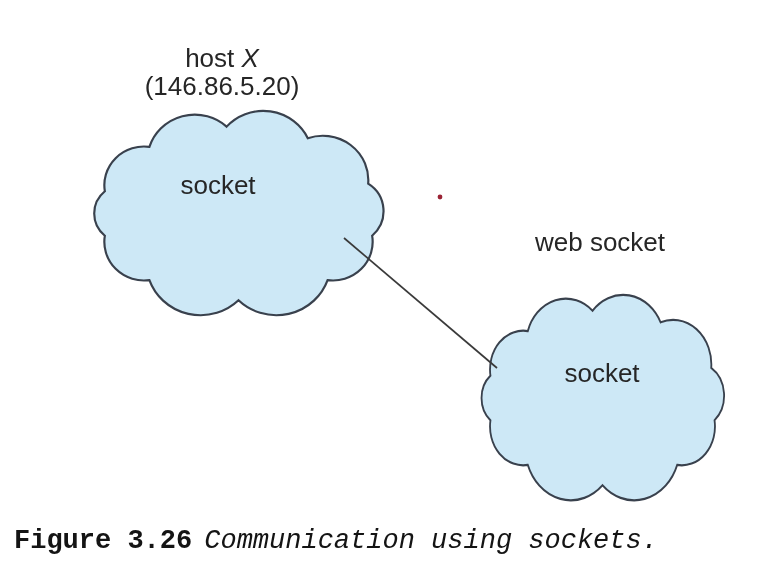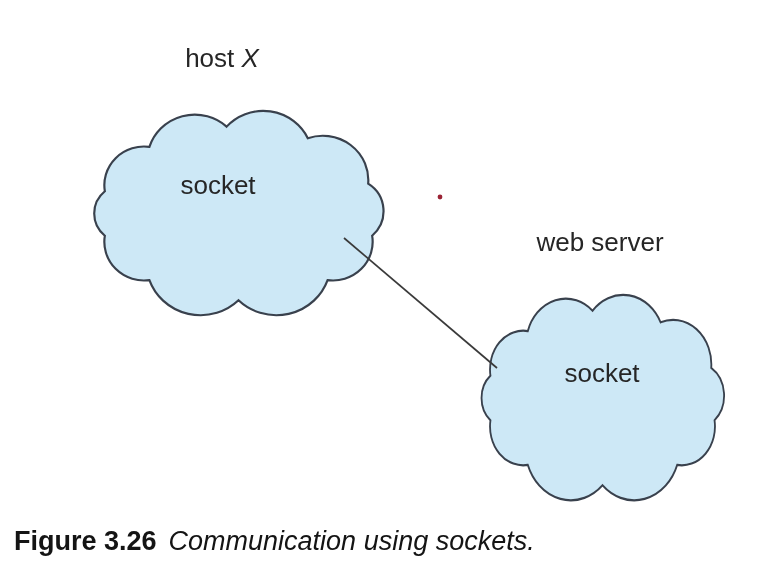--- a/index.html
+++ b/index.html
@@ -28,21 +28,21 @@
     font-size:26px;
     line-height:27px;
     white-space:nowrap;
     color:var(--text);
   }
   .label-block.outside{line-height:28px;}
   .emph{font-style:italic;}
   .caption{
     position:absolute;
     left:14px;top:524px;
-    font-family:Liberation Sans, sans-serif;
+    font-family:Liberation Mono, monospace;
     font-size:27px;
     line-height:34px;
     white-space:nowrap;
     color:#141414;
   }
   .caption .cap-label{font-weight:bold;margin-right:12px;}
   .caption .cap-text{font-style:italic;}
 </style>
 </head>
 <body>
@@ -61,28 +61,29 @@
 
     <use href="#cloudShape" transform="translate(478,301) scale(0.83,0.97)" fill="var(--cloud-fill)" stroke="var(--cloud-stroke)" stroke-width="2.2" vector-effect="non-scaling-stroke"></use>
 
     <line x1="344" y1="238" x2="497" y2="368" stroke="var(--line)" stroke-width="1.7"></line>
 
     <circle cx="440" cy="197" r="2.4" fill="var(--dot)"></circle>
   </svg>
 
   <div class="label-block outside" style="left:222px;top:44px;">
     <div><span>host</span> <span class="emph">X</span></div>
+    <div>(146.86.5.20)</div>
   </div>
 
   <div class="label-block" style="left:218px;top:172px;">
     <div>socket</div>
   </div>
 
   <div class="label-block outside" style="left:600px;top:228px;">
-    <div>web server</div>
+    <div>web socket</div>
   </div>
 
   <div class="label-block" style="left:602px;top:360px;">
     <div>socket</div>
   </div>
 
   <div class="caption">
     <span class="cap-label">Figure 3.26</span><span class="cap-text">Communication using sockets.</span>
   </div>
 

